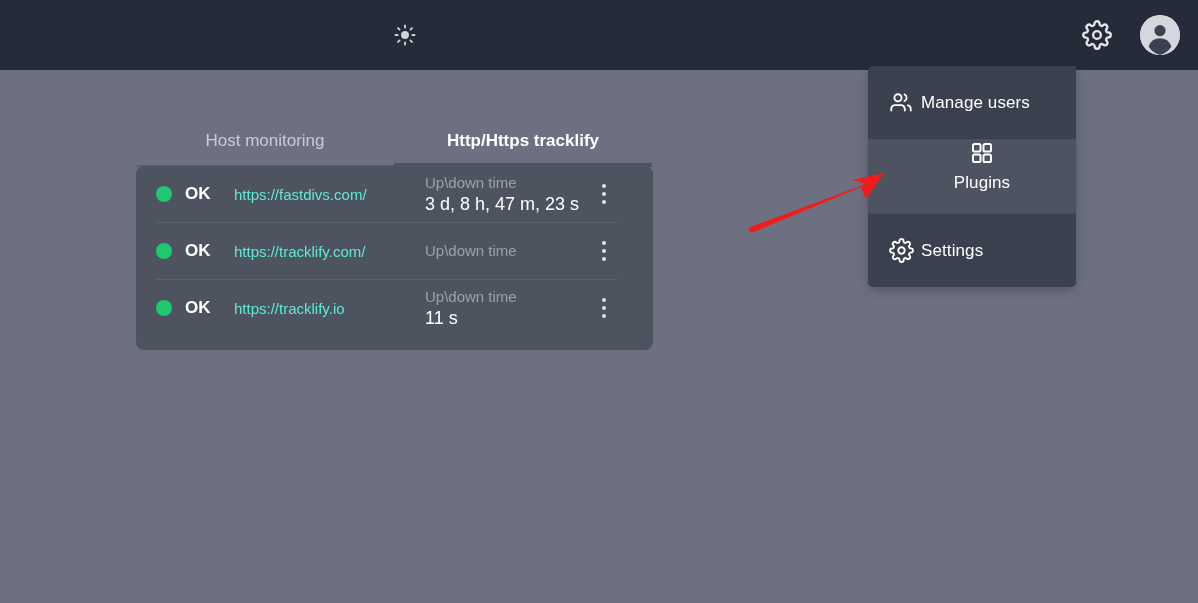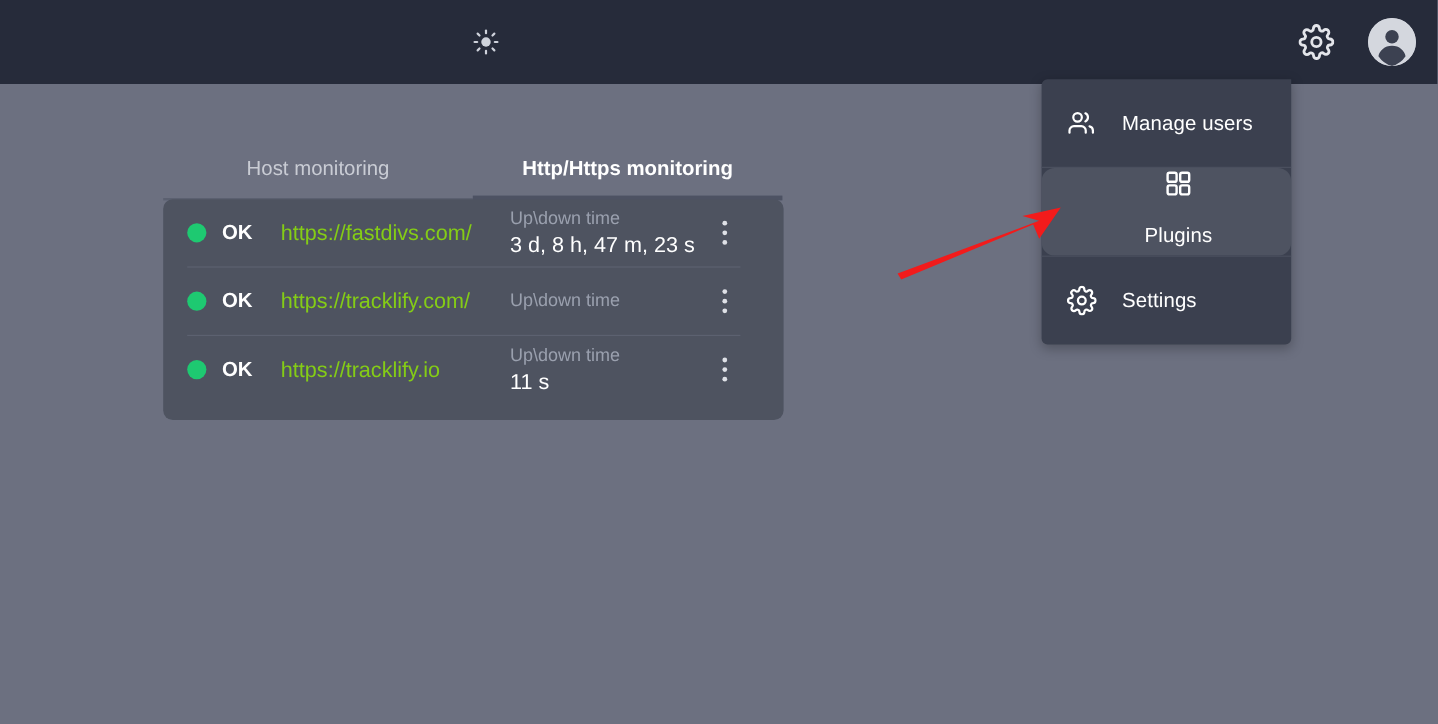--- a/index.html
+++ b/index.html
@@ -77,26 +77,25 @@
     border-radius: 5px 0 5px 5px;
     box-shadow: 0 3px 10px rgba(0,0,0,0.25);
     overflow: hidden;
     z-index: 30;
   }
   .menu-item {
     display: flex;
     align-items: center;
     height: 73px;
     padding-left: 20px;
-    gap: 21px;
+    gap: 7px;
     cursor: pointer;
     color: #ffffff;
     font-size: 17px;
     box-sizing: border-box;
-    border-radius: 11px;
   }
   .menu-item.highlighted {
     background: #4e5361;
     flex-direction: column;
   }
   .menu-sep {
     height: 1px;
     background: #4a4f5e;
     margin: 0;
   }
@@ -204,22 +203,22 @@
     flex: 0 0 16px;
   }
   .status-text {
     color: #ffffff;
     font-size: 17px;
     font-weight: bold;
     margin-left: 13px;
     width: 33px;
   }
   .host-url {
-    color: #84cc16;
-    font-size: 18px;
+    color: #5eead4;
+    font-size: 15px;
     margin-left: 16px;
     flex: 1 1 auto;
     white-space: nowrap;
   }
   .uptime-block {
     width: 166px;
     flex: 0 0 166px;
   }
   .uptime-label {
     color: #9aa0ae;
@@ -337,21 +336,21 @@
     </span>
     <span class="menu-label">Settings</span>
   </div>
 </div>
 
 <div class="tabs">
   <div class="tab inactive">
     <span>Host monitoring</span>
   </div>
   <div class="tab active">
-    <span>Http/Https monitoring</span>
+    <span>Http/Https tracklify</span>
   </div>
 </div>
 
 <div class="card">
 
 
   <div class="host-list">
 
     <div class="host-row">
       <span class="status-dot"></span>

